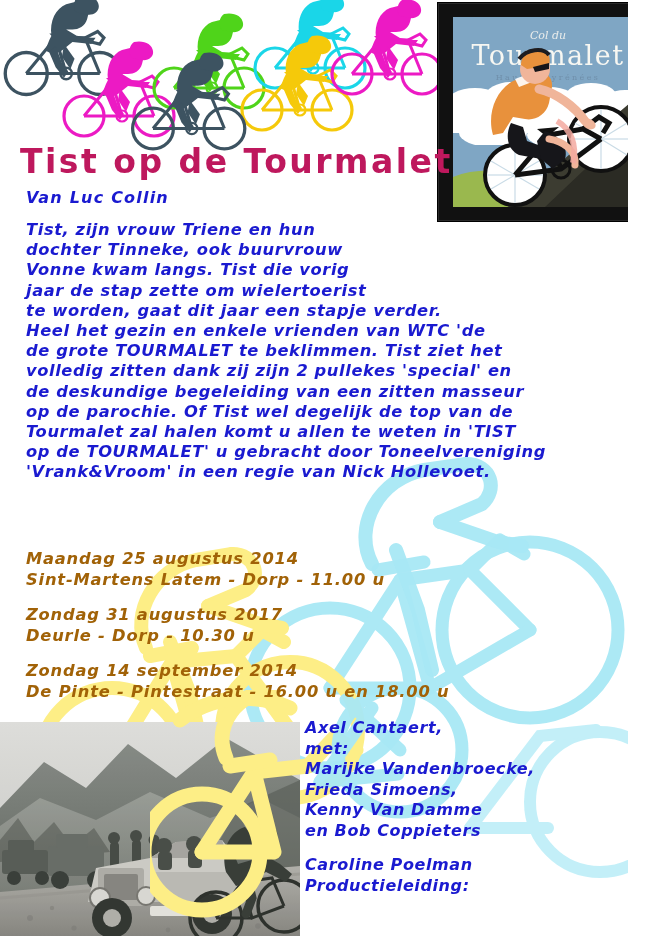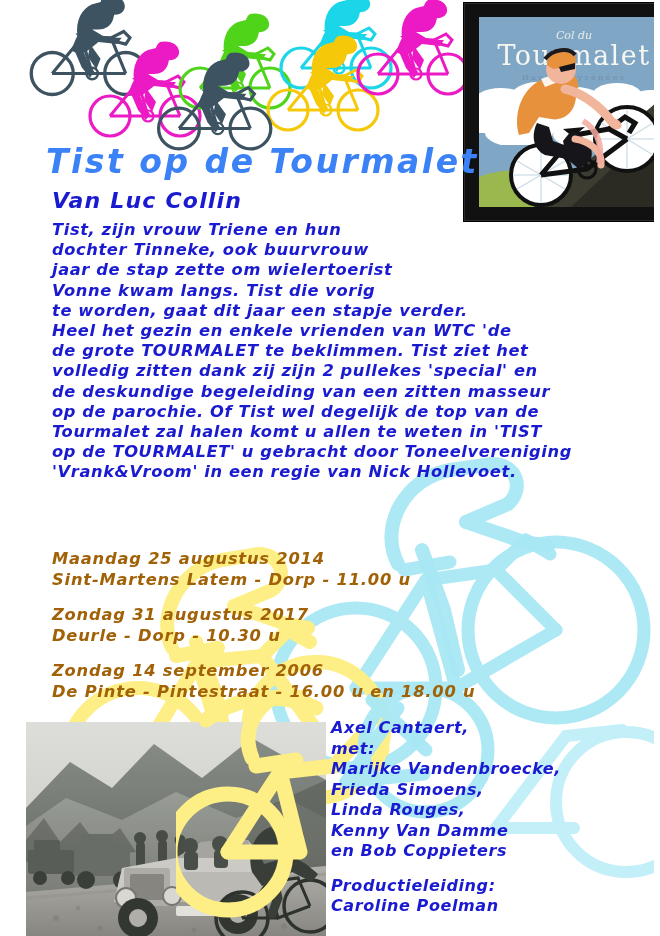--- a/index.html
+++ b/index.html
@@ -1,21 +1,21 @@
 <!DOCTYPE html>
 <html><head>
 <meta charset="utf-8">
 <style>
   html,body{margin:0;padding:0;background:#fff;}
   body{
     width:660px;height:936px;position:relative;overflow:hidden;
     font-family:"DejaVu Sans", sans-serif;
     background:#ffffff;
   }
-  #poster{position:absolute;inset:0;width:628px;height:936px;overflow:hidden;background:#fff;margin-left:26px;}
+  #poster{position:absolute;inset:0;width:628px;height:936px;overflow:hidden;background:#fff;}
 
   
   .cyclist-band{position:absolute;left:0;top:0;width:440px;height:152px;}
   .cyclist-band svg{display:block;width:100%;height:100%;}
 
   
   .frame{
     position:absolute;left:437px;top:2px;width:221px;height:218px;
     background:#111111;border:1px solid #000;
     box-shadow:inset 0 0 0 1px #2a2a2a;
@@ -37,28 +37,28 @@
   
   .watermark-front{position:absolute;left:150px;top:690px;width:330px;height:246px;pointer-events:none;}
   .watermark-front svg{display:block;width:100%;height:100%;}
 
   
   .textlayer{position:absolute;left:0;top:0;width:660px;height:936px;}
 
   .title{
     position:absolute;left:20px;top:142px;
     font-family:"DejaVu Sans", sans-serif;
-    font-weight:bold;font-style:italic;
+    font-weight:bold;
     font-size:33px;letter-spacing:2.5px;
-    color:#3b82f6;white-space:nowrap;
+    color:#be185d;white-space:nowrap;
   }
   .byline{
     position:absolute;left:26px;top:188px;
     font-family:"DejaVu Sans", sans-serif;
-    font-weight:bold;font-style:italic;font-size:22px;
+    font-weight:bold;font-style:italic;font-size:16px;
     letter-spacing:1.2px;color:#1a1ad0;white-space:nowrap;
   }
   .body-text{
     position:absolute;left:26px;top:220px;width:616px;
     font-family:"DejaVu Sans", sans-serif;
     font-weight:bold;font-style:italic;font-size:16.3px;
     line-height:20.2px;letter-spacing:0.6px;color:#1a1ad0;
   }
   .body-text .ln{white-space:nowrap;display:block;}
 
@@ -403,22 +403,22 @@
 
   <div class="textlayer">
 
     <div class="title">Tist  op  de  Tourmalet</div>
 
     <div class="byline">Van  Luc  Collin</div>
 
     <div class="body-text">
       <span class="ln">Tist,  zijn  vrouw  Triene  en  hun</span>
       <span class="ln">dochter  Tinneke,  ook  buurvrouw</span>
+      <span class="ln">Vonne  kwam  langs.  Tist  die  vorig</span>
       <span class="ln">jaar  de  stap  zette  om  wielertoerist</span>
-      <span class="ln">Vonne  kwam  langs.  Tist  die  vorig</span>
       <span class="ln">te  worden,  gaat  dit  jaar  een  stapje  verder.</span>
       <span class="ln">Heel  het  gezin  en  enkele  vrienden  van  WTC  'de</span>
       <span class="ln">de  grote  TOURMALET  te  beklimmen.  Tist  ziet  het</span>
       <span class="ln">volledig  zitten  dank  zij  zijn  2  pullekes  'special'  en</span>
       <span class="ln">de  deskundige  begeleiding  van  een  zitten  masseur</span>
       <span class="ln">op  de  parochie.  Of  Tist  wel  degelijk  de  top  van  de</span>
       <span class="ln">Tourmalet  zal  halen  komt  u  allen  te  weten  in  'TIST</span>
       <span class="ln">op  de  TOURMALET'  u  gebracht  door  Toneelvereniging</span>
       <span class="ln">'Vrank&amp;Vroom'  in  een  regie  van  Nick  Hollevoet.</span>
     </div>
@@ -426,32 +426,31 @@
     <div class="dates">
       <div class="dblock">
         <span class="ln">Maandag  25  augustus  2014</span>
         <span class="ln">Sint-Martens  Latem  -  Dorp  -  11.00  u</span>
       </div>
       <div class="dblock">
         <span class="ln">Zondag  31  augustus  2017</span>
         <span class="ln">Deurle  -  Dorp  -  10.30  u</span>
       </div>
       <div class="dblock">
-        <span class="ln">Zondag  14  september  2006</span>
+        <span class="ln">Zondag  14  september  2014</span>
         <span class="ln">De  Pinte  -  Pintestraat  -  16.00  u  en  18.00  u</span>
       </div>
     </div>
 
     <div class="cast">
       <span class="ln">Axel  Cantaert,</span>
       <span class="ln">met:</span>
       <span class="ln">Marijke  Vandenbroecke,</span>
       <span class="ln">Frieda  Simoens,</span>
-      <span class="ln">Linda  Rouges,</span>
       <span class="ln">Kenny  Van  Damme</span>
       <span class="ln">en  Bob  Coppieters</span>
       <div class="gap"></div>
+      <span class="ln">Caroline  Poelman</span>
       <span class="ln">Productieleiding:</span>
-      <span class="ln">Caroline  Poelman</span>
     </div>
 
   </div>
 </div>
 
 </body></html>

